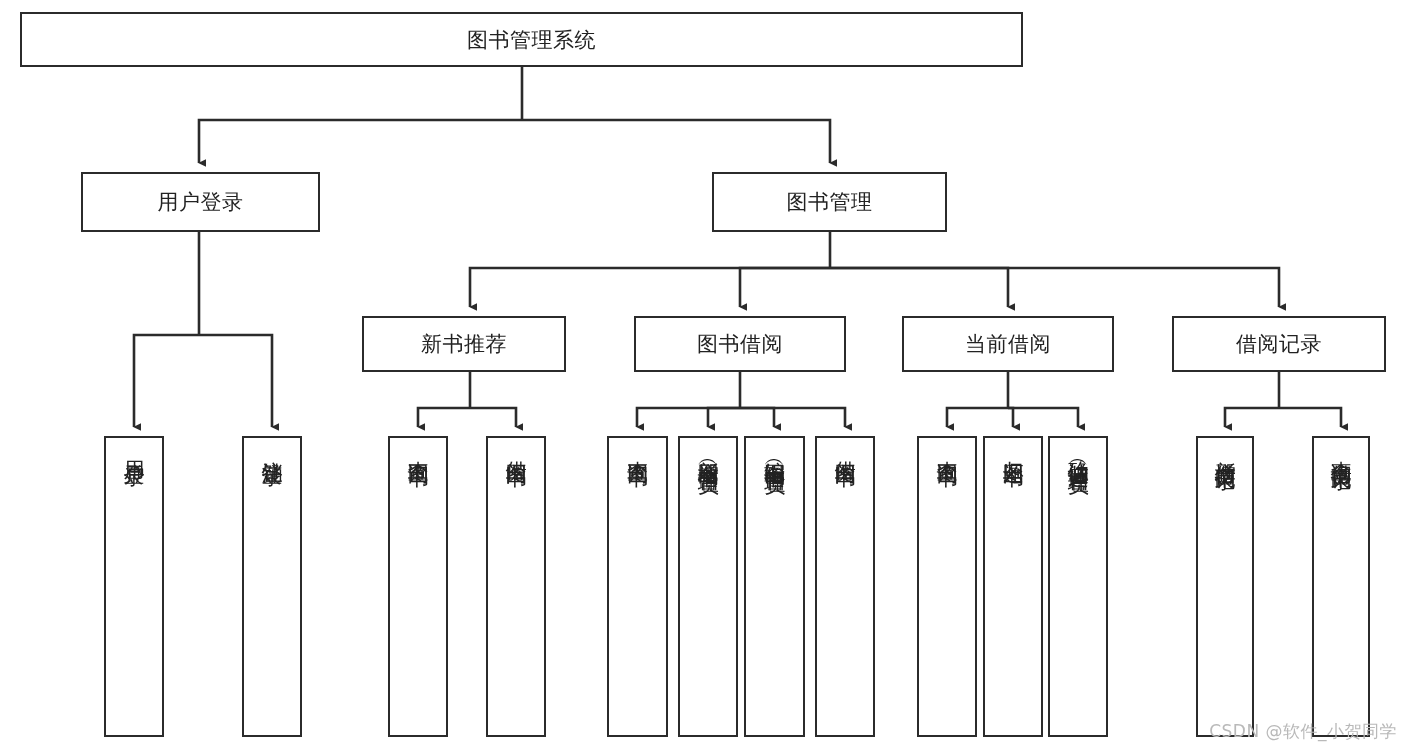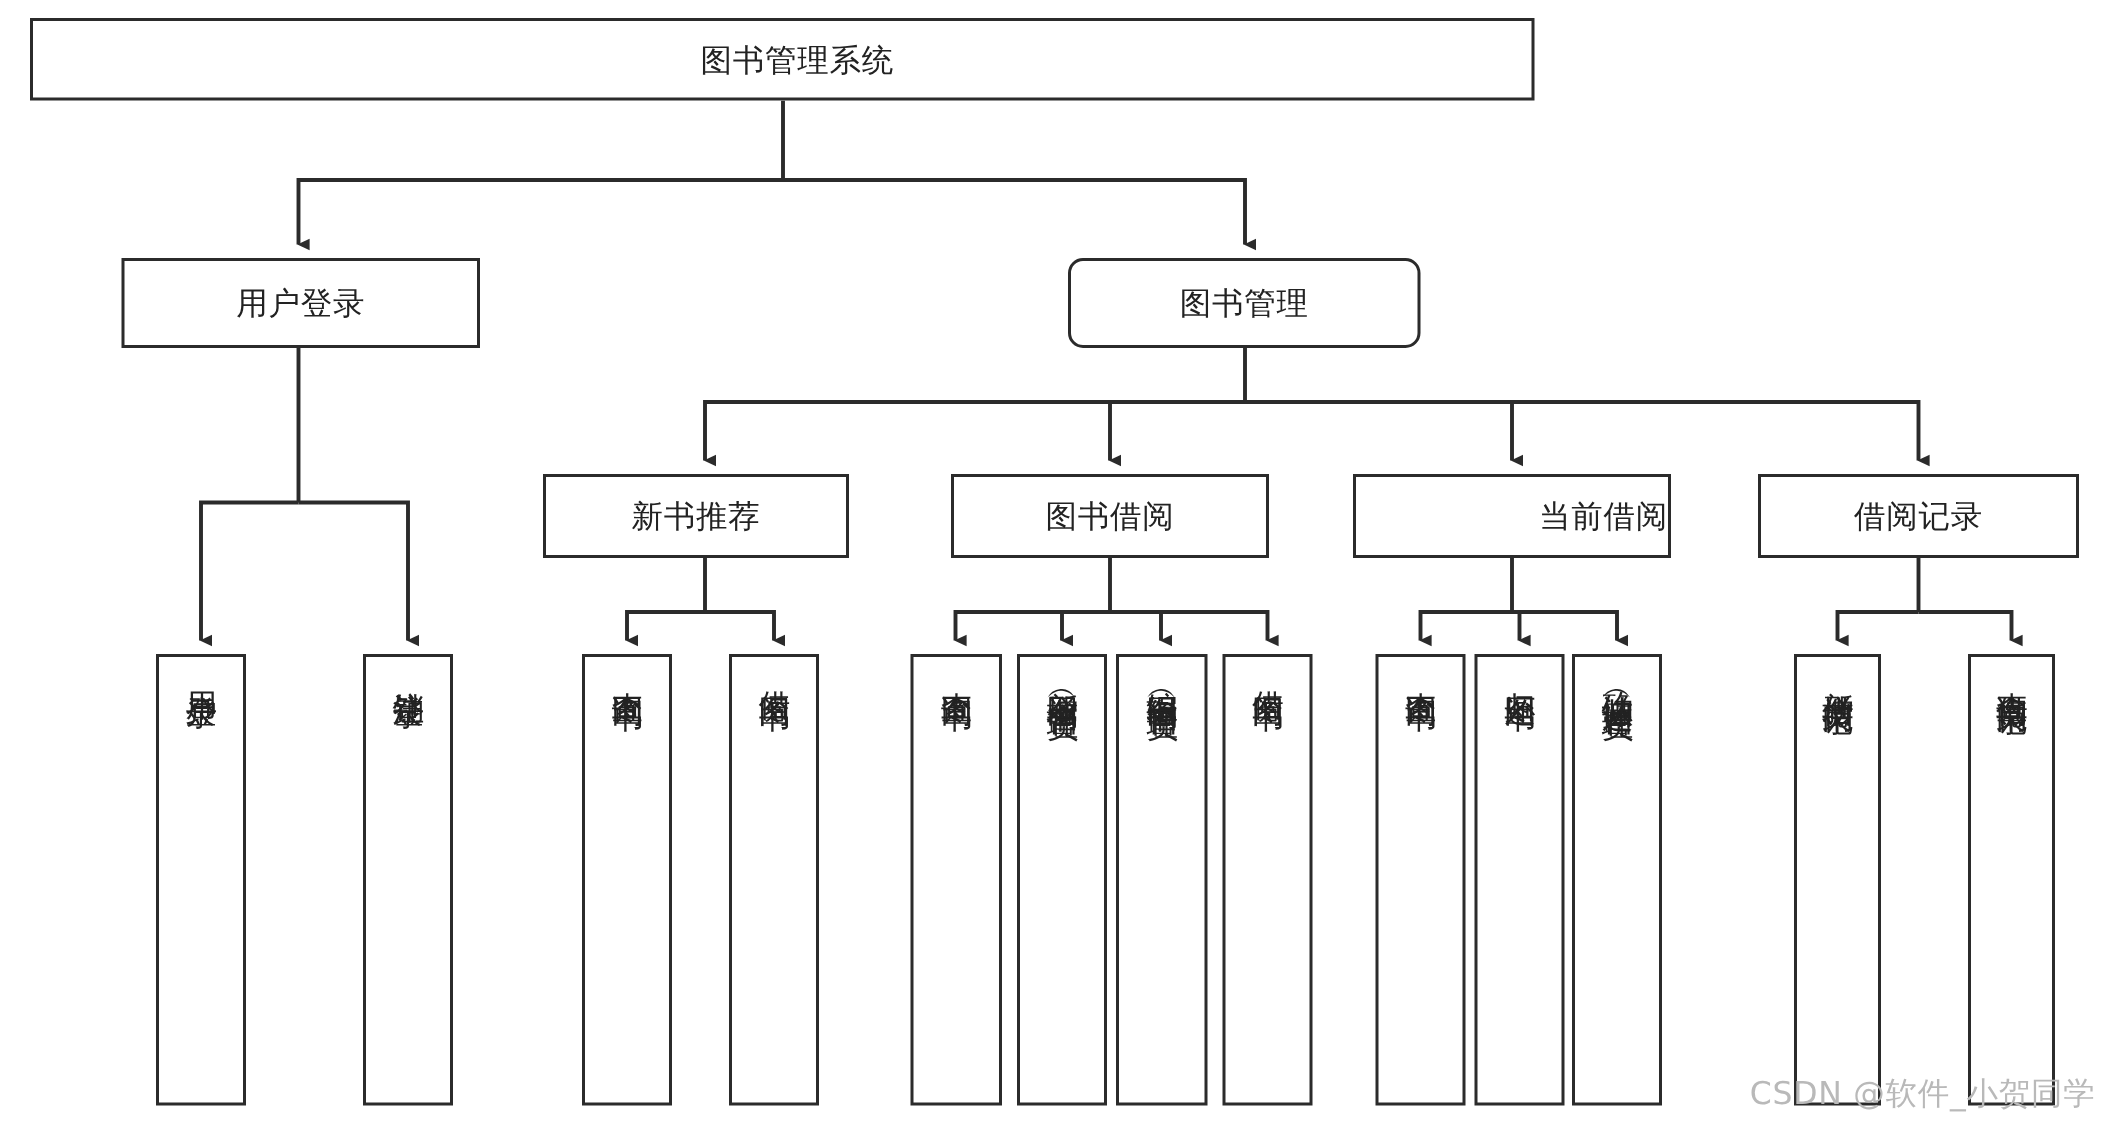--- a/index.html
+++ b/index.html
@@ -53,21 +53,21 @@
     letter-spacing: 2px;
     white-space: nowrap;
   }
   .node-label {
     display: block;
   }
   #watermark {
     position: absolute;
     right: 8px;
     bottom: 4px;
-    font-size: 21px;
+    font-size: 17px;
     color: #b9b9b9;
     letter-spacing: 0.5px;
     white-space: nowrap;
   }
 </style>
 </head>
 <body>
 
 <div id="diagram-root">
 
@@ -107,31 +107,31 @@
       </g>
   </svg>
 
   <div class="node horizontal" style="left: 20px; top: 12px; width: 1003px; height: 55px; padding-left: 20px;">
     <span class="node-label">图书管理系统</span>
   </div>
 
   <div class="node horizontal" style="left: 81px; top: 172px; width: 239px; height: 60px;">
     <span class="node-label">用户登录</span>
   </div>
-  <div class="node horizontal" style="left: 712px; top: 172px; width: 235px; height: 60px; border-radius: 10px;">
+  <div class="node horizontal" style="left: 712px; top: 172px; width: 235px; height: 60px;">
     <span class="node-label">图书管理</span>
   </div>
 
   <div class="node horizontal" style="left: 362px; top: 316px; width: 204px; height: 56px;">
     <span class="node-label">新书推荐</span>
   </div>
   <div class="node horizontal" style="left: 634px; top: 316px; width: 212px; height: 56px;">
     <span class="node-label">图书借阅</span>
   </div>
-  <div class="node horizontal" style="left: 902px; top: 316px; width: 212px; height: 56px; justify-content: flex-end;">
+  <div class="node horizontal" style="left: 902px; top: 316px; width: 212px; height: 56px;">
     <span class="node-label">当前借阅</span>
   </div>
   <div class="node horizontal" style="left: 1172px; top: 316px; width: 214px; height: 56px;">
     <span class="node-label">借阅记录</span>
   </div>
 
   <div class="node vertical" style="left: 104px; top: 436px; width: 60px; height: 301px;">
     <span class="node-label">用户登录</span>
   </div>
   <div class="node vertical" style="left: 242px; top: 436px; width: 60px; height: 301px;">

